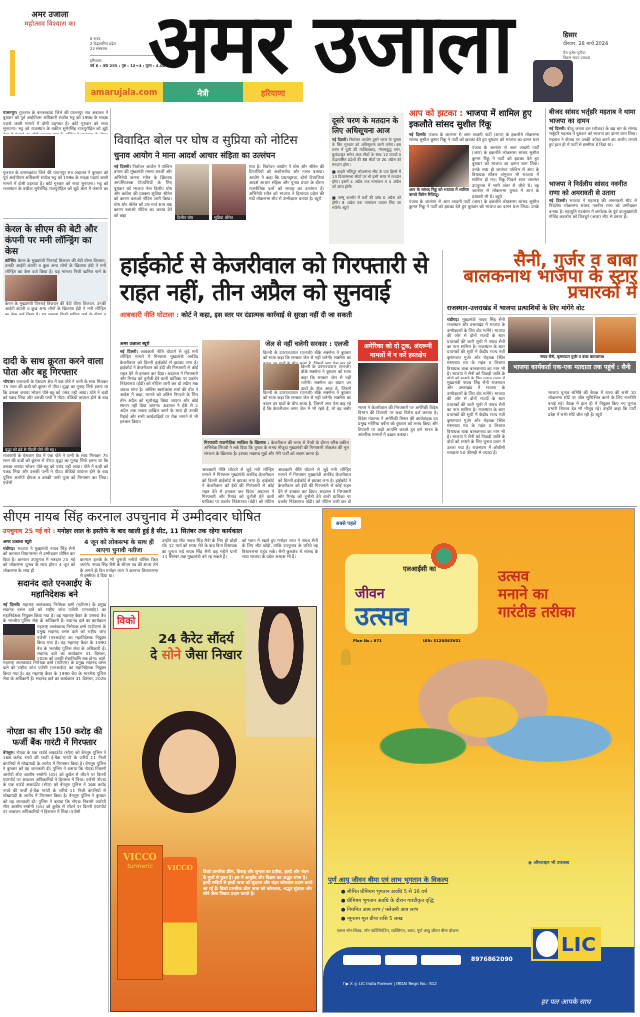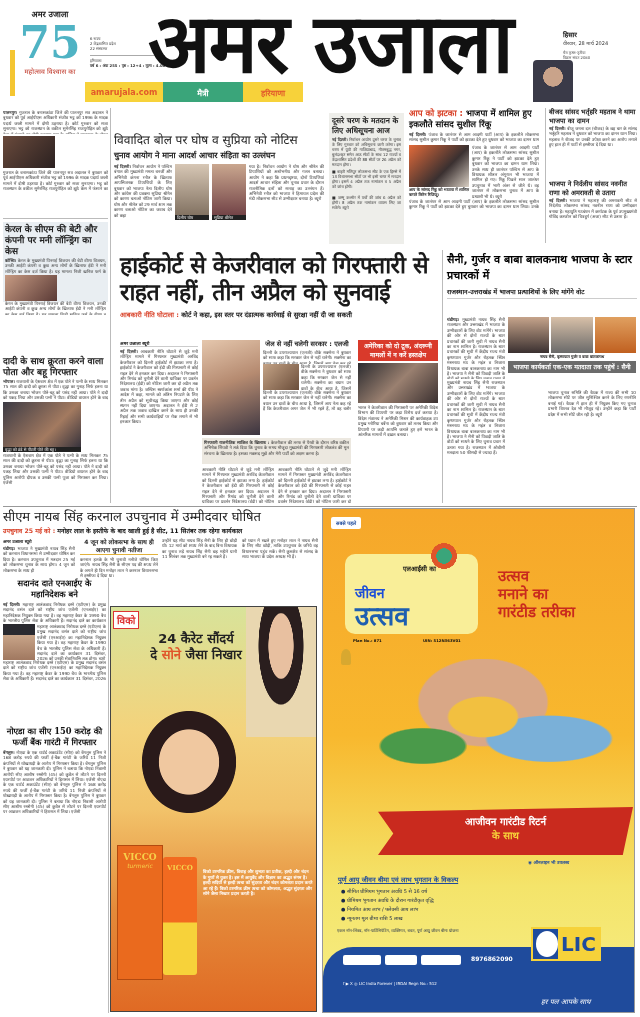--- a/index.html
+++ b/index.html
@@ -41,21 +41,20 @@
   
   .vicco { left: 110px; top: 606px; width: 207px; height: 406px; background: linear-gradient(180deg,#d8e39a 0%,#f3d37c 30%,#f2c36a 50%,#e48a3a 75%,#e06a24 100%); border: 1px solid #444; overflow: hidden; }
   .lic { left: 322px; top: 508px; width: 313px; height: 505px; background: linear-gradient(180deg,#f6a72a 0%,#f8b82e 45%,#f4e46a 75%,#f7ee86 100%); border: 1px solid #999; overflow: hidden; }
 </style>
 </head>
 <body>
 
 <div class="abs yellow-bar"></div>
 <div class="abs logo75">
   <div class="brand">अमर उजाला</div>
-  <div class="num">75</div>
   <div class="sub">महोत्सव विश्वास का</div>
 </div>
 <div class="abs edinfo">
   <div>6 राज्य</div>
   <div>2 केंद्रशासित प्रदेश</div>
   <div>22 संस्करण</div>
   <div style="margin-top:4px;border-top:1px solid #aaa;padding-top:2px;">हरियाणा</div>
   <div style="font-weight:bold;">वर्ष 6 : अंक 255 : पृष्ठ : 12+4 : मूल्य : 4.00</div>
 </div>
 <div class="abs mast-title">अमर उजाला</div>
@@ -168,21 +167,21 @@
 <div class="abs txt" style="left:278px;top:467px;width:73px;height:36px;">आबकारी नीति घोटाले से जुड़े मनी लॉन्ड्रिंग मामले में गिरफ्तार मुख्यमंत्री अरविंद केजरीवाल को दिल्ली हाईकोर्ट से झटका लगा है। हाईकोर्ट ने केजरीवाल को ईडी की गिरफ्तारी से कोई राहत देने से इनकार कर दिया। अदालत ने गिरफ्तारी और रिमांड को चुनौती देने वाली याचिका पर प्रवर्तन निदेशालय (ईडी) को नोटिस जारी कर दो अप्रैल तक जवाब मांगा है। जस्टिस स्वर्णकांता शर्मा की पीठ ने आदेश में कहा, मामले को अंतिम निपटारे के लिए तीन अप्रैल को सूचीबद्ध किया जाएगा और कोई स्थगन नहीं दिया जाएगा। अदालत ने ईडी से 2 अप्रैल तक जवाब दाखिल करने के साथ ही उनकी रिहाई और सभी कार्यवाहियों पर रोक लगाने से भी इनकार किया।</div>
 
 <div class="abs" style="left:358px;top:340px;width:80px;">
   <div class="redbox" style="font-size:6.3px;line-height:8.5px;padding:2px;">अमेरिका को दो टूक, अंदरूनी मामलों में न करें हस्तक्षेप</div>
   <div style="height:40px;margin-top:2px;background:linear-gradient(135deg,#2a2a2e,#9a8070 50%,#3a3030);"></div>
   <div class="txt" style="height:100px;margin-top:2px;">भारत ने केजरीवाल की गिरफ्तारी पर अमेरिकी विदेश विभाग की टिप्पणी पर कड़ा विरोध दर्ज कराया है। विदेश मंत्रालय ने अमेरिकी मिशन की कार्यवाहक उप प्रमुख ग्लोरिया बर्बेना को बुधवार को तलब किया और टिप्पणी पर कड़ी आपत्ति जताते हुए इसे भारत के आंतरिक मामलों में दखल बताया।</div>
 </div>
 <div class="sep-v" style="left:442px;top:250px;height:253px;"></div>
 
 <div class="abs" style="left:447px;top:252px;width:190px;">
-  <div style="font-size:11px;line-height:16px;font-weight:bold;color:#000000;text-align:left;">सैनी, गुर्जर व बाबा बालकनाथ भाजपा के स्टार प्रचारकों में</div>
+  <div style="font-size:18px;line-height:16px;font-weight:bold;color:#c2410c;text-align:right;">सैनी, गुर्जर व बाबा बालकनाथ भाजपा के स्टार प्रचारकों में</div>
   <div style="font-size:6.4px;font-weight:bold;margin-top:3px;border-bottom:1px solid #ccc;padding-bottom:2px;">राजस्थान-उत्तराखंड में भाजपा प्रत्याशियों के लिए मांगेंगे वोट</div>
 </div>
 <div class="abs txt" style="left:447px;top:317px;width:58px;height:62px;"><b>चंडीगढ़।</b> <span>मुख्यमंत्री नायब सिंह सैनी राजस्थान और उत्तराखंड में भाजपा के उम्मीदवारों के लिए वोट मांगेंगे। भाजपा की ओर से दोनों राज्यों के स्टार प्रचारकों की जारी सूची में नायब सैनी का नाम शामिल है। राजस्थान के स्टार प्रचारकों की सूची में केंद्रीय राज्य मंत्री कृष्णपाल गुर्जर और रोहतक स्थित मस्तनाथ मठ के महंत व तिजारा विधायक बाबा बालकनाथ का नाम भी है। भाजपा ने सैनी को पिछड़ी जाति के वोटों को साधने के लिए चुनाव प्रचार में उतारा गया है। राजस्थान में ओबीसी मतदाता 50 फीसदी से ज्यादा हैं।</span></div>
 <div class="abs" style="left:508px;top:317px;width:128px;">
   <div style="display:flex;gap:2px;">
     <div style="flex:1;height:36px;background:linear-gradient(180deg,#c6a48b,#3a3030);"></div>
     <div style="flex:1;height:36px;background:linear-gradient(180deg,#d8c0a8,#6a6a6a);"></div>
     <div style="flex:1;height:36px;background:linear-gradient(180deg,#e0a060,#c06020);"></div>
   </div>
   <div style="font-size:3.8px;font-weight:bold;text-align:center;margin-top:1px;">नायब सैनी, कृष्णपाल गुर्जर व बाबा बालकनाथ</div>
@@ -239,39 +238,35 @@
   <div style="position:absolute;left:52px;top:250px;width:34px;height:118px;background:linear-gradient(180deg,#f26a20 0 55%,#f7d23a 56%);border-radius:3px;">
     <div style="color:#f7d04a;font-weight:bold;font-size:7px;text-align:center;margin-top:6px;font-family:'DejaVu Serif',serif;">VICCO</div>
   </div>
   <div style="position:absolute;left:92px;top:262px;width:110px;font-size:4.3px;line-height:5.6px;color:#fff;font-weight:bold;">विको टरमरिक क्रीम, विवाह और शुभता का प्रतीक, हल्दी और चंदन के गुणों से युक्त है। इस में आयुर्वेद और विज्ञान का अद्भुत संगम है। हल्दी सदियों से हल्दी त्वचा को सुंदरता और चंदन कोमलता प्रदान करते आ रहे हैं। विको टरमरिक क्रीम त्वचा को कोमलता, अद्भुत सुंदरता और सोने जैसा निखार प्रदान करती है।</div>
 </div>
 
 <div class="abs lic">
   <div style="position:absolute;left:8px;top:8px;background:#fff;font-size:5px;color:#1f4b9c;font-weight:bold;padding:3px 5px;border-radius:2px;">सबसे पहले</div>
   <div style="position:absolute;left:22px;top:45px;width:133px;height:80px;background:#f9ee98;border-radius:10px;">
     <div style="font-size:6.5px;font-weight:bold;margin:10px 0 10px 10px;padding-left:48px;">एलआईसी का</div>
-    <div style="font-size:14px;font-weight:bold;color:#1d4ed8;margin-left:10px;">जीवन</div>
+    <div style="font-size:14px;font-weight:bold;color:#701a75;margin-left:10px;">जीवन</div>
     <div style="font-size:26px;font-weight:bold;color:#1f5fb0;margin-left:10px;line-height:28px;">उत्सव</div>
     <div style="position:absolute;right:16px;top:-16px;width:36px;height:36px;background:radial-gradient(circle,#3aa57a 0 30%,#e0552a 31% 50%,transparent 51%);"></div>
   </div>
   <div style="position:absolute;left:30px;top:129px;font-size:3.8px;font-weight:bold;">Plan No.: 871</div>
   <div style="position:absolute;left:100px;top:129px;font-size:3.8px;font-weight:bold;">UIN: 512N363V01</div>
   <div style="position:absolute;left:175px;top:58px;font-size:15px;line-height:18px;font-weight:bold;color:#c92a1e;">
     <div>उत्सव</div>
     <div>मनाने का</div>
     <div>गारंटीड तरीका</div>
   </div>
   <div style="position:absolute;left:10px;top:150px;width:300px;height:145px;background:radial-gradient(ellipse at 30% 60%,#4a9a4a 0 14%,transparent 15%),radial-gradient(ellipse at 50% 40%,#f2c040 0 16%,transparent 17%),radial-gradient(ellipse at 72% 55%,#7ab0d8 0 20%,transparent 21%),radial-gradient(ellipse at 50% 30%,#d9a786 0 30%,transparent 31%);"></div>
   <div style="position:absolute;left:18px;top:140px;width:10px;height:16px;background:#d8a830;border-radius:50% 50% 2px 2px;"></div>
-  <div style="position:absolute;left:55px;top:298px;width:255px;height:48px;background:#c92a1e;clip-path:polygon(0 10%,100% 0,96% 100%,4% 100%,0 100%,6% 55%);color:#fff;text-align:center;font-weight:bold;">
-    <div style="font-size:10px;margin-top:7px;">आजीवन गारंटीड रिटर्न</div>
-    <div style="font-size:10px;color:#f7d23a;">के साथ</div>
-  </div>
   <div style="position:absolute;left:205px;top:350px;font-size:4.5px;font-weight:bold;color:#1f4b9c;"><span>◉</span> <span>ऑनलाइन भी उपलब्ध</span></div>
-  <div style="position:absolute;left:15px;top:366px;font-size:6.6px;font-weight:bold;color:#1f4b9c;text-decoration:underline;">पूर्ण आयु जीवन बीमा एवं लाभ भुगतान के विकल्प</div>
+  <div style="position:absolute;left:5px;top:366px;font-size:6.6px;font-weight:bold;color:#1f4b9c;text-decoration:underline;">पूर्ण आयु जीवन बीमा एवं लाभ भुगतान के विकल्प</div>
   <div style="position:absolute;left:18px;top:378px;font-size:5px;line-height:9px;color:#1a2a4a;">
     <div>● <span>सीमित प्रीमियम भुगतान अवधि 5 से 16 वर्ष</span></div>
     <div>● <span>प्रीमियम भुगतान अवधि के दौरान गारंटीकृत वृद्धि</span></div>
     <div>● <span>नियमित आय लाभ / फ्लेक्सी आय लाभ</span></div>
     <div>● <span>न्यूनतम मूल बीमा राशि 5 लाख</span></div>
   </div>
   <div style="position:absolute;left:14px;top:419px;font-size:4px;color:#1a2a4a;">एकल नॉन-लिंक्ड, नॉन-पार्टिसिपेटिंग, व्यक्तिगत, बचत, पूर्ण आयु जीवन बीमा योजना</div>
   <div style="position:absolute;left:0;top:438px;width:313px;height:67px;background:#1f4b9c;border-radius:30px 0 0 0;">
     <div style="position:absolute;left:20px;top:8px;display:flex;gap:4px;">
       <div style="width:38px;height:10px;background:#fff;border-radius:2px;"></div>

